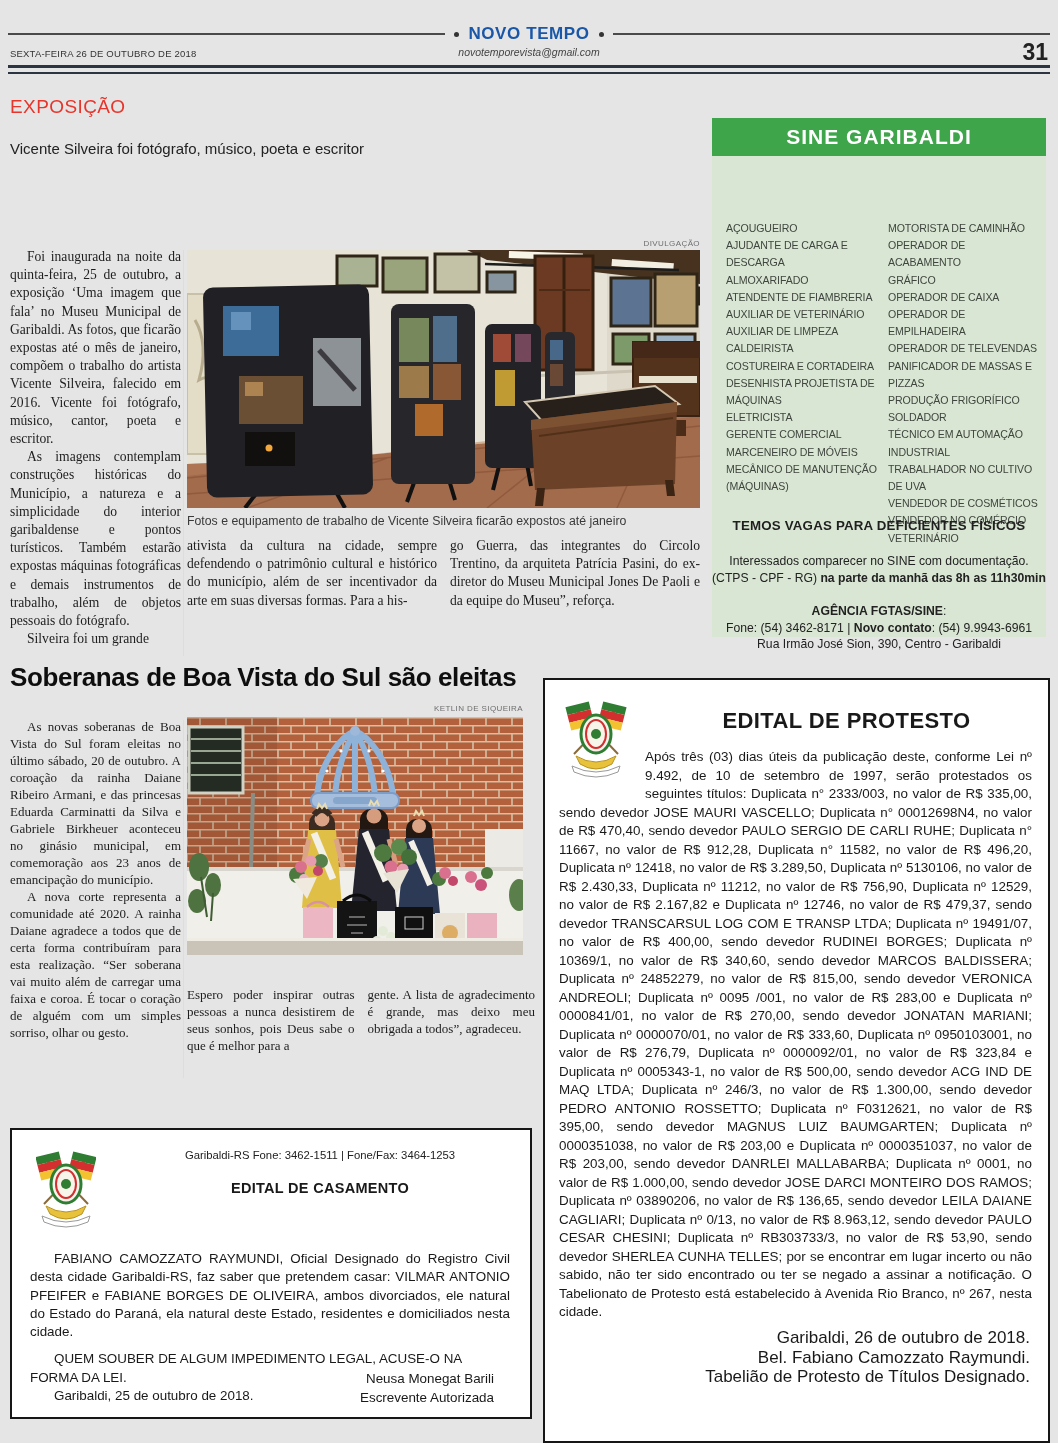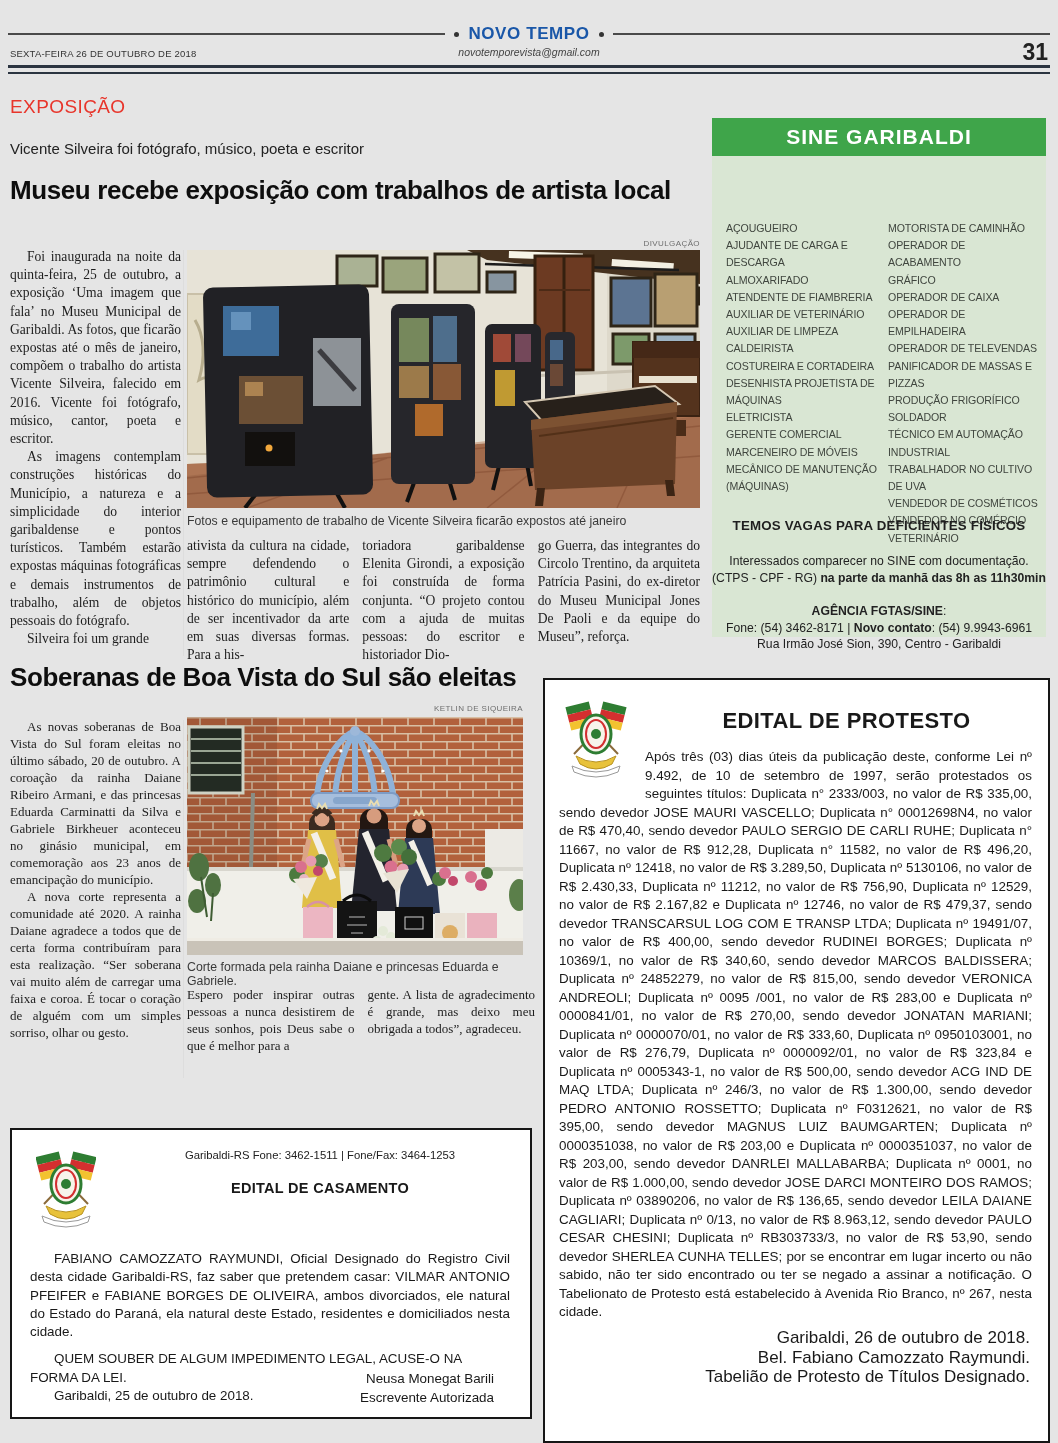--- a/index.html
+++ b/index.html
@@ -91,21 +91,20 @@
     <div class="dot"></div>
     <div class="hline"></div>
   </div>
   <div class="edition-date">SEXTA-FEIRA 26 DE OUTUBRO DE 2018</div>
   <div class="masthead-email">novotemporevista@gmail.com</div>
   <div class="page-number">31</div>
   <div class="double-rule"></div>
 
   <div class="kicker">EXPOSIÇÃO</div>
   <div class="subhead">Vicente Silveira foi fotógrafo, músico, poeta e escritor</div>
-  <div class="headline headline1">Museu recebe exposição com trabalhos de artista local</div>
 
   <div class="lead-col lead-col-1 serif article1">
       <div class="para">Foi inaugurada na noite da quinta-feira, 25 de outubro, a exposição ‘Uma imagem que fala’ no Museu Municipal de Garibaldi. As fotos, que ficarão expostas até o mês de janeiro, compõem o trabalho do artista Vicente Silveira, falecido em 2016. Vicente foi fotógrafo, músico, cantor, poeta e escritor.</div>
       <div class="para">As imagens contemplam construções históricas do Município, a natureza e a simplicidade do interior garibaldense e pontos turísticos. Também estarão expostas máquinas fotográficas e demais instrumentos de trabalho, além de objetos pessoais do fotógrafo.</div>
       <div class="para">Silveira foi um grande</div>
     </div>
   <div class="vrule vrule1"></div>
 
   <div class="credit credit1">DIVULGAÇÃO</div>
 
@@ -177,21 +176,20 @@
     <polygon points="344,170 490,152 490,162 344,180" fill="#7d5232"></polygon>
     <line x1="352" y1="186" x2="486" y2="168" stroke="#523018" stroke-width="2"></line>
     <polygon points="350,238 358,238 356,256 348,256" fill="#3c2414"></polygon>
     <polygon points="478,230 486,230 488,246 480,246" fill="#3c2414"></polygon>
   </svg>
 
   <div class="caption caption1">Fotos e equipamento de trabalho de Vicente Silveira ficarão expostos até janeiro</div>
 
   <div class="bottom-cols bottom-cols-1 serif article1">
     <div>ativista da cultura na cidade, sempre defendendo o patrimônio cultural e histórico do município, além de ser incentivador da arte em suas diversas formas. Para a his-</div>
-    <div>toriadora garibaldense Elenita Girondi, a exposição foi construída de forma conjunta. “O projeto contou com a ajuda de muitas pessoas: do escritor e historiador Dio-</div>
     <div>go Guerra, das integrantes do Circolo Trentino, da arquiteta Patrícia Pasini, do ex-diretor do Museu Municipal Jones De Paoli e da equipe do Museu”, reforça.</div>
   </div>
 
   <div class="sine-box">
     <div class="sine-header">SINE GARIBALDI</div>
     <div class="sine-body">
       <div class="sine-jobs">
         <div class="sine-col sine-col-left">
             <div>AÇOUGUEIRO</div>
             <div>AJUDANTE DE CARGA E DESCARGA</div>
@@ -343,21 +341,20 @@
       </g>
     <rect x="208" y="190" width="38" height="48" fill="#101010"></rect>
     <rect x="218" y="200" width="18" height="12" fill="none" stroke="#cfcfcf"></rect>
     <rect x="248" y="196" width="30" height="42" fill="#e9e2d6"></rect>
     <circle cx="263" cy="216" r="8" fill="#d9a048" opacity=".8"></circle>
     <rect x="280" y="196" width="30" height="40" fill="#eab2be"></rect>
     <rect x="0" y="221" width="336" height="4" fill="#efece4"></rect>
     <rect x="0" y="224" width="336" height="14" fill="#c9c3b8"></rect>
   </svg>
 
-  <div class="caption caption2">Corte formada pela rainha Daiane e princesas Eduarda e Gabriele.</div>
 
   <div class="bottom-cols bottom-cols-2 serif article2">
     <div>Espero poder inspirar outras pessoas a nunca desistirem de seus sonhos, pois Deus sabe o que é melhor para a</div>
     <div>gente. A lista de agradecimento é grande, mas deixo meu obrigada a todos”, agradeceu.</div>
   </div>
 
   <div class="edital protesto-box">
     <div class="crest crest-protesto">
       <svg width="62" height="84" viewBox="0 0 60 84">
         <line x1="8" y1="14" x2="52" y2="60" stroke="#8a6a3a" stroke-width="2"></line>

